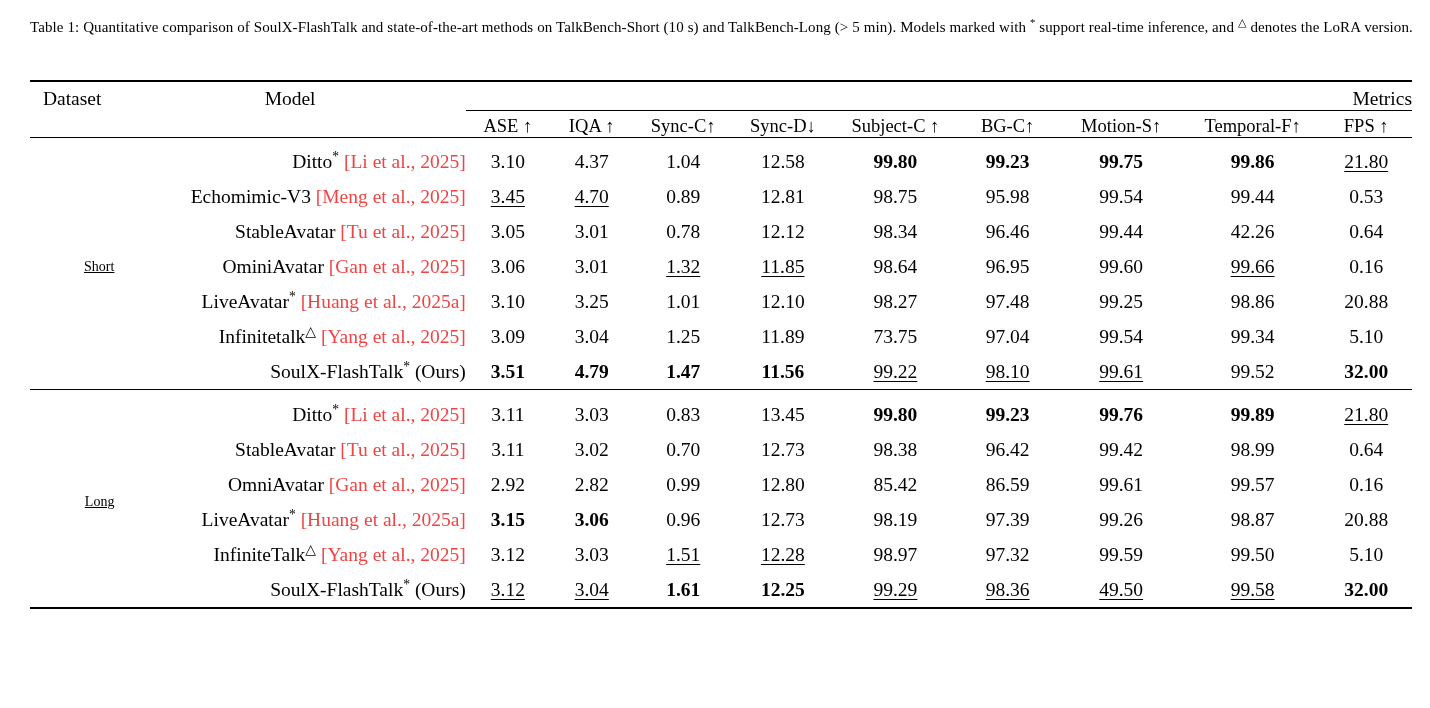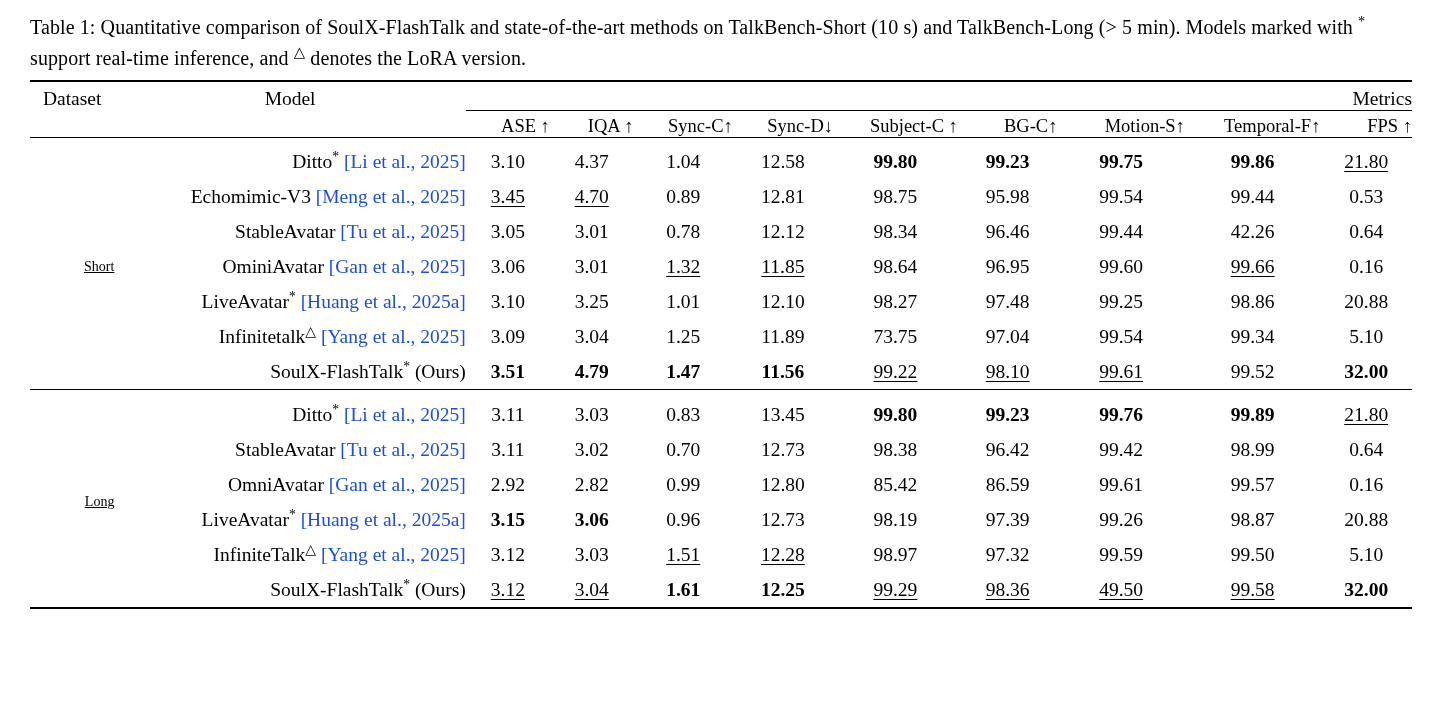--- a/index.html
+++ b/index.html
@@ -20,21 +20,21 @@
     height: 708px;
     box-sizing: border-box;
     padding: 0;
   }
   
   .caption {
     position: absolute;
     left: 30px;
     top: 12px;
     width: 1390px;
-    font-size: 20px;
+    font-size: 15px;
     line-height: 31px;
     text-align: left;
     letter-spacing: 0.1px;
   }
   .caption .sup {
     font-size: 0.72em;
     vertical-align: super;
     line-height: 0;
   }
   .caption .tri {
@@ -72,21 +72,21 @@
     font-size: 19.5px;
     text-align: center;
   }
   td.hdr-metrics {
     font-weight: bold;
     font-size: 19.5px;
     text-align: right;
     padding-bottom: 2px;
   }
   td.subhdr {
-    text-align: right;
+    text-align: center;
     font-size: 18.5px;
     padding-top: 6px;
     padding-bottom: 7px;
   }
 
   
   td.ds {
     text-align: right;
     font-size: 14px;
     text-decoration: underline;
@@ -94,21 +94,21 @@
   td.model {
     text-align: right;
     padding-right: 18px;
     font-size: 19.5px;
   }
   td.num {
     text-align: center;
     font-size: 19.5px;
     height: 35px;
   }
-  .cite { color: #1d4ed8; }
+  .cite { color: #ef4444; }
   .b { font-weight: bold; }
   .u {
     text-decoration: underline;
     text-underline-offset: 2.5px;
     text-decoration-thickness: from-font;
   }
   .sup {
     font-size: 0.7em;
     vertical-align: super;
     line-height: 0;

